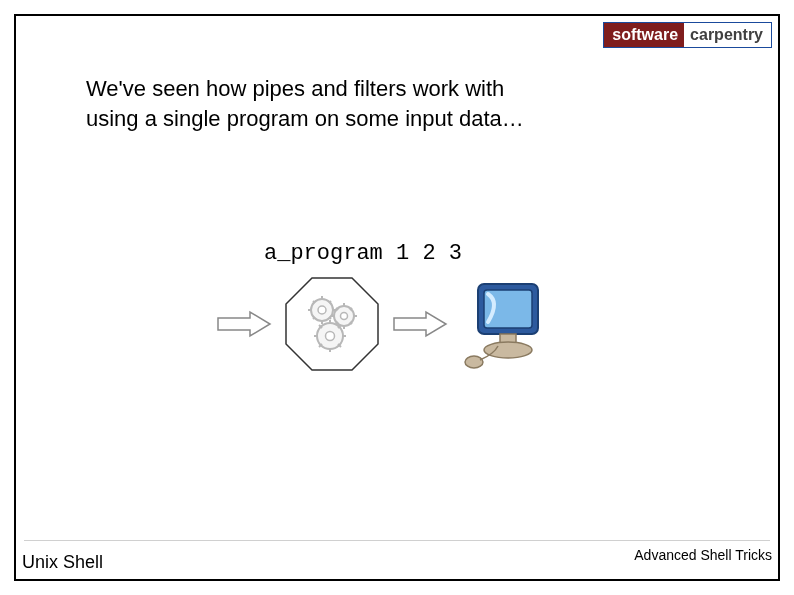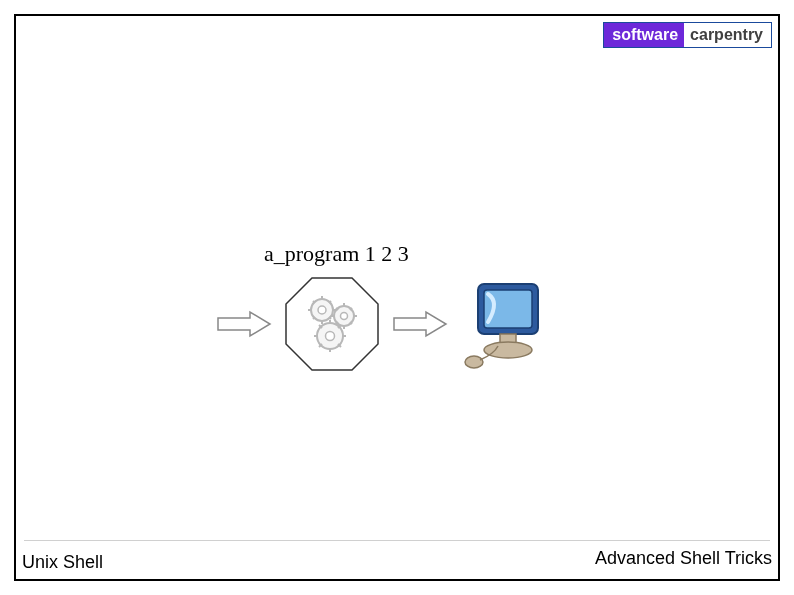--- a/index.html
+++ b/index.html
@@ -28,21 +28,21 @@
     position: absolute;
     top: 6px;
     right: 6px;
     border: 1px solid #1a4a9c;
     background: #fff;
     display: flex;
     align-items: stretch;
     height: 26px;
   }
   .logo-software {
-    background: #6d28d9;
+    background: #7f1d1d;
     color: #fff;
     font-weight: bold;
     font-size: 16px;
     padding: 2px 6px 2px 8px;
     display: flex;
     align-items: center;
     position: relative;
   }
   .logo-carpentry {
     color: #404040;
@@ -59,21 +59,21 @@
     left: 70px;
     font-size: 22px;
     color: #000;
     line-height: 1.35;
   }
 
   .command-label {
     position: absolute;
     top: 225px;
     left: 248px;
-    font-family: Liberation Serif, serif;
+    font-family: Liberation Mono, monospace;
     font-size: 22px;
     color: #000;
   }
 
   .diagram {
     position: absolute;
     top: 258px;
     left: 200px;
     display: flex;
     align-items: center;
@@ -97,23 +97,23 @@
   .footer-left {
     position: absolute;
     bottom: 6px;
     left: 6px;
     font-size: 18px;
     color: #000;
     text-align: center;
   }
   .footer-right {
     position: absolute;
-    bottom: 10px;
+    bottom: 16px;
     right: 6px;
-    font-size: 18px;
+    font-size: 14px;
     color: #000;
   }
   .bottom-rule {
     position: absolute;
     left: 8px;
     right: 8px;
     bottom: 38px;
     height: 1px;
     background: #d0d0d0;
   }
@@ -122,20 +122,24 @@
 <body>
 
 <div class="outer-frame">
   <div class="inner-area">
 
     <div class="logo-box">
       <span class="logo-software">software</span>
       <span class="logo-carpentry">carpentry</span>
     </div>
 
+    <div class="body-text">
+      <div>We've seen how pipes and filters work with</div>
+      <div>using a single program on some input data…</div>
+    </div>
 
     <div class="command-label">a_program 1 2 3</div>
 
     <div class="diagram">
 
       <svg class="arrow-svg" width="56" height="28" viewBox="0 0 56 28">
         <path d="M2 8 H34 V2 L54 14 L34 26 V20 H2 Z" fill="#fff" stroke="#888" stroke-width="1.5"></path>
       </svg>
 
       <div class="octagon">

